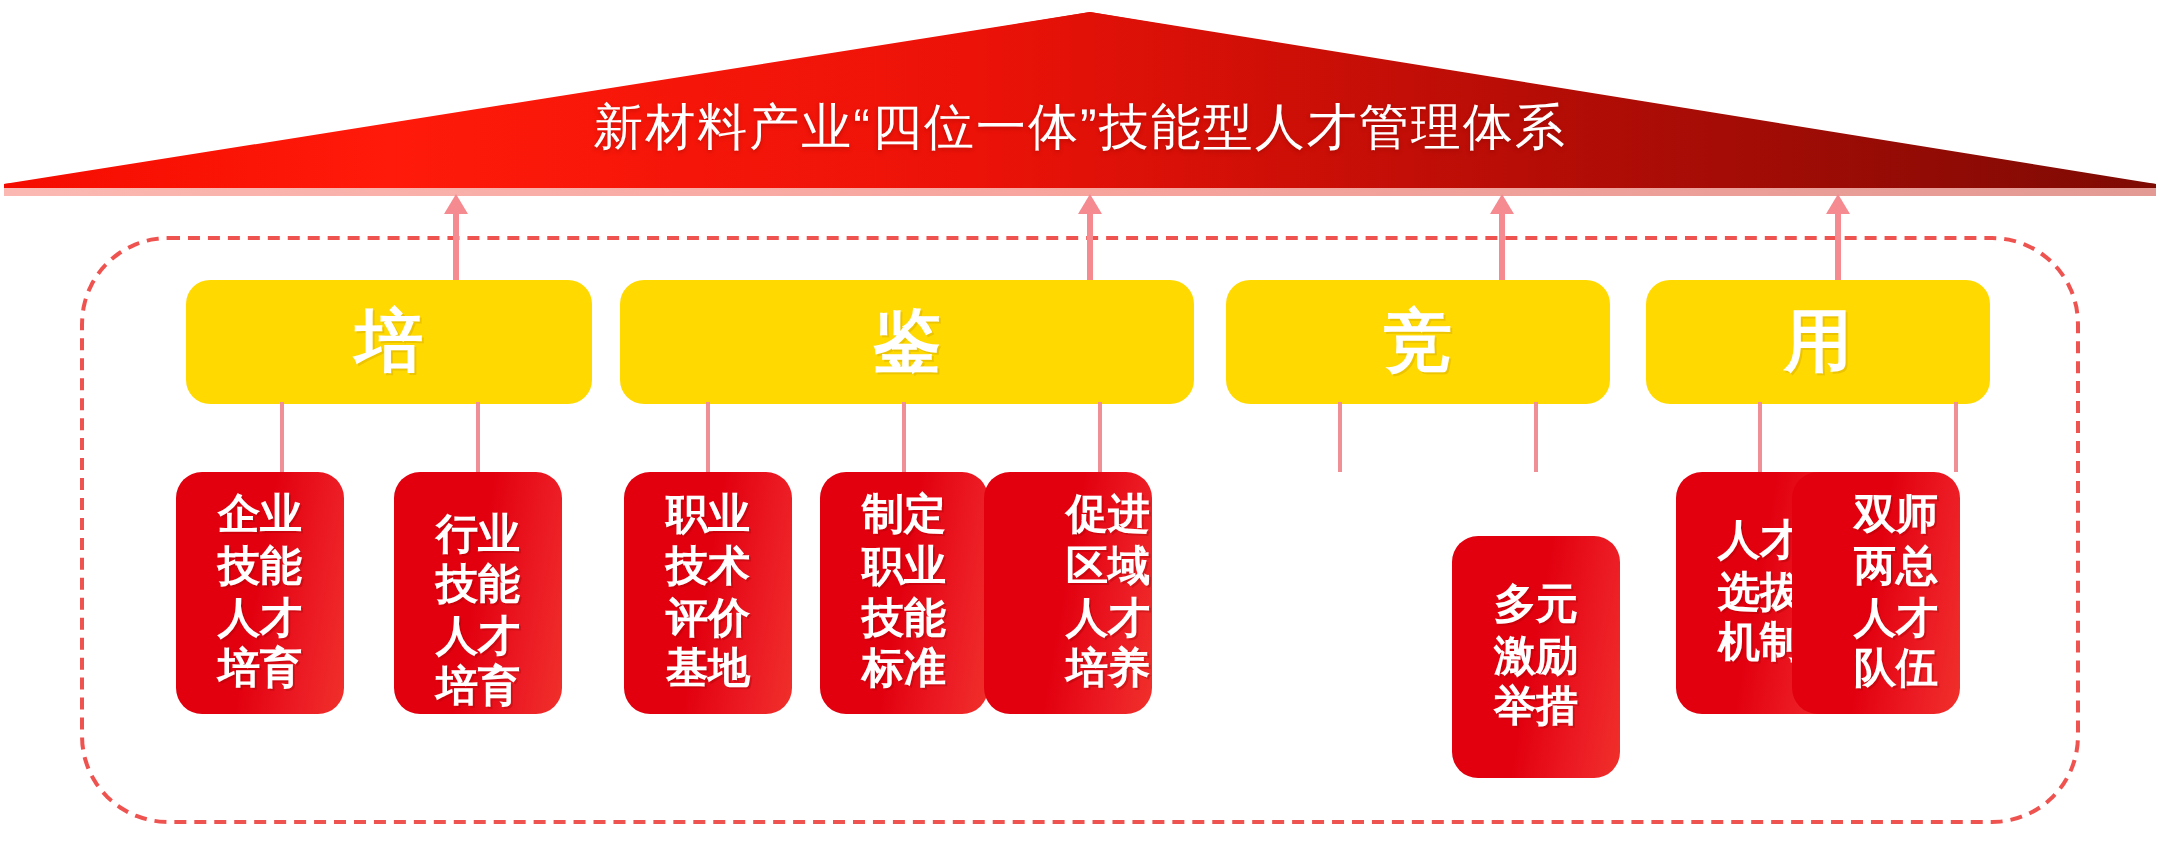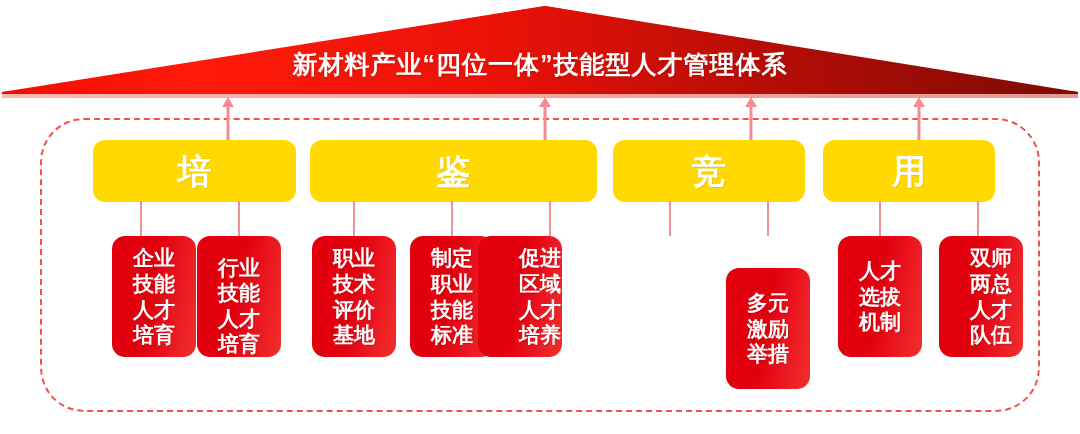--- a/index.html
+++ b/index.html
@@ -35,21 +35,21 @@
     display: block;
   }
   #banner-title {
     position: absolute;
     left: 0;
     top: 52px;
     width: 1080px;
     text-align: center;
     color: #ffffff;
     font-size: 25px;
-    font-weight: bold;
+    font-weight: normal;
     letter-spacing: 1px;
     line-height: 1;
     white-space: nowrap;
     text-shadow: 0 1px 2px rgba(120,0,0,0.35);
   }
 
   
   #dashed-container {
     position: absolute;
     left: 40px;
@@ -164,21 +164,21 @@
   <svg class="arrow-up" style="left:912px; top:96px;" viewBox="0 0 14 66">
     <line x1="7" y1="66" x2="7" y2="5" stroke="#F58A90" stroke-width="3"></line>
     <path d="M 7 1 L 13 11 L 1 11 Z" fill="#F58A90"></path>
   </svg>
 
   <div class="pillar" style="left:93px; width:203px;">
     <span class="pillar-label">培</span>
   </div>
   <div class="connector" style="left:140px; top:201px; height:35px;"></div>
   <div class="connector" style="left:238px; top:201px; height:35px;"></div>
-  <div class="leaf" style="left:112px;">
+  <div class="leaf" style="left:88px;">
     <span class="leaf-label">企业
 技能
 人才
 培育</span>
   </div>
   <div class="leaf" style="left:197px;align-items:flex-end;">
     <span class="leaf-label">行业
 技能
 人才
 培育</span>
@@ -195,21 +195,21 @@
 技术
 评价
 基地</span>
   </div>
   <div class="leaf" style="left:410px;">
     <span class="leaf-label">制定
 职业
 技能
 标准</span>
   </div>
-  <div class="leaf" style="left:478px;padding-left:40px;">
+  <div class="leaf" style="left:492px;padding-left:40px;">
     <span class="leaf-label">促进
 区域
 人才
 培养</span>
   </div>
 
   <div class="pillar" style="left:613px; width:192px;">
     <span class="pillar-label">竞</span>
   </div>
   <div class="connector" style="left:669px; top:201px; height:35px;"></div>
@@ -223,20 +223,20 @@
   <div class="pillar" style="left:823px; width:172px;">
     <span class="pillar-label">用</span>
   </div>
   <div class="connector" style="left:879px; top:201px; height:35px;"></div>
   <div class="connector" style="left:977px; top:201px; height:35px;"></div>
   <div class="leaf" style="left:838px;">
     <span class="leaf-label">人才
 选拔
 机制</span>
   </div>
-  <div class="leaf" style="left:939px;padding-left:20px;">
+  <div class="leaf" style="left:896px;padding-left:20px;">
     <span class="leaf-label">双师
 两总
 人才
 队伍</span>
   </div>
 
 </div>
 
 </body></html>

